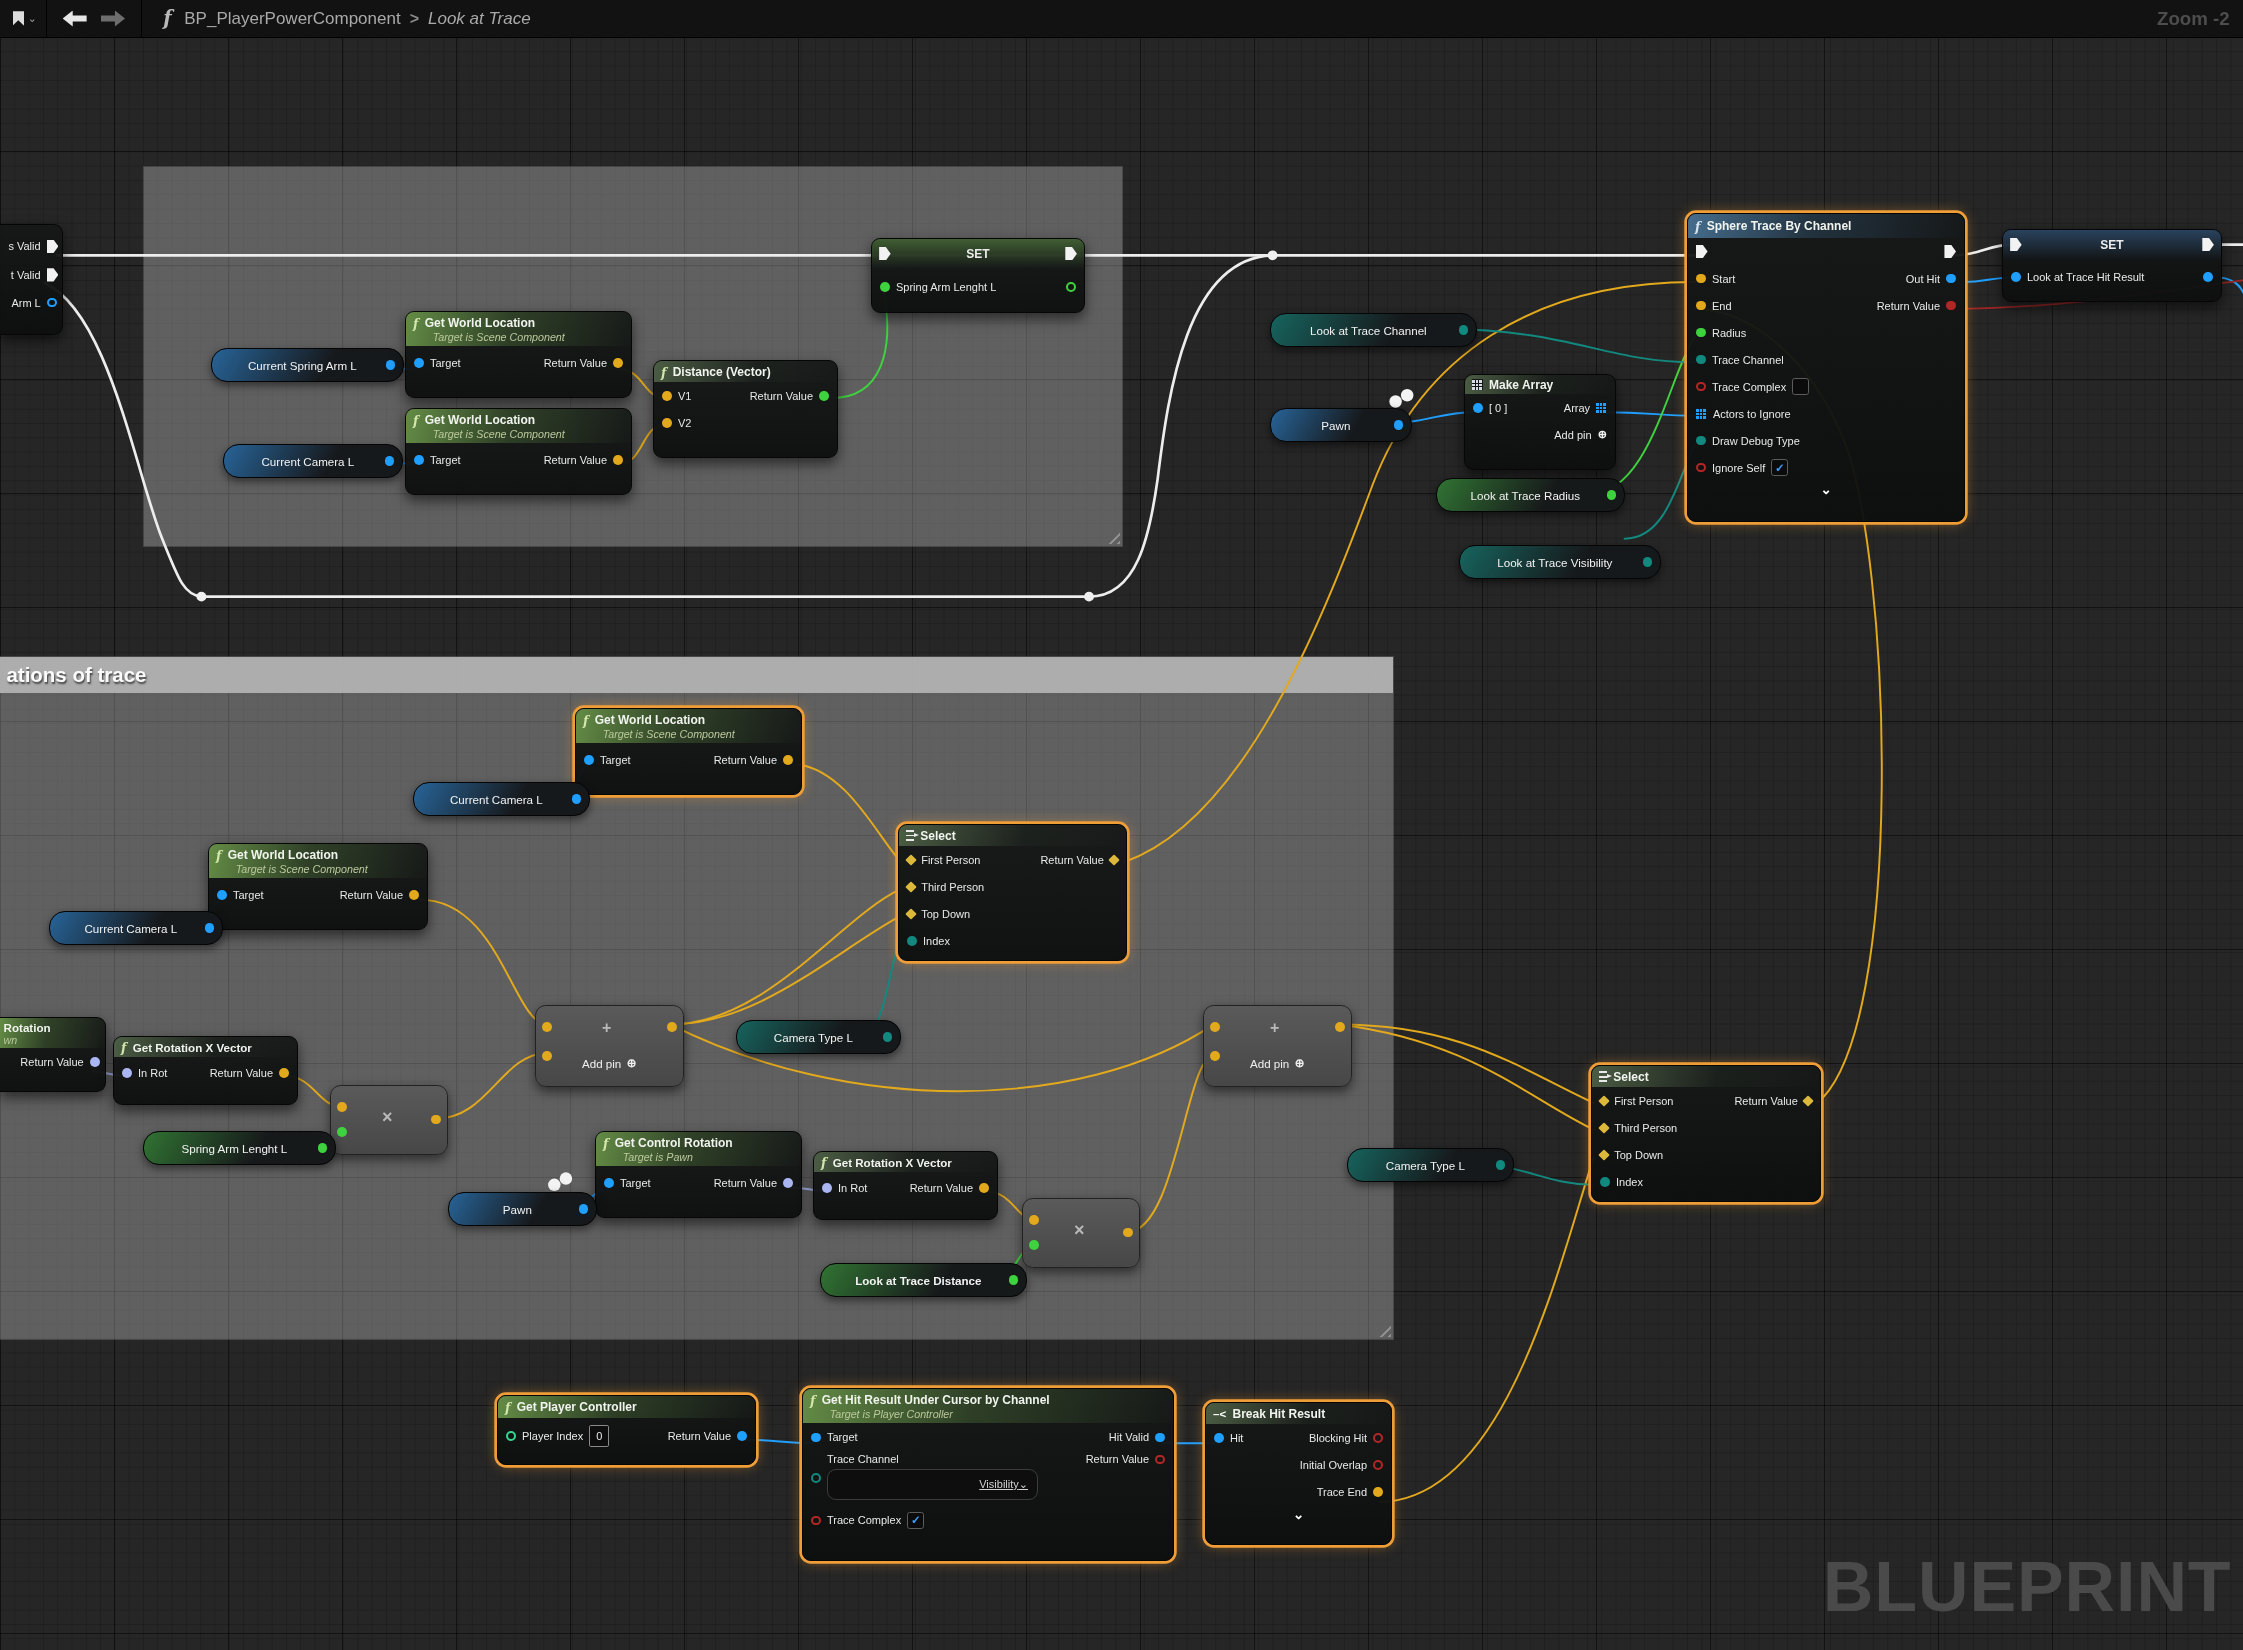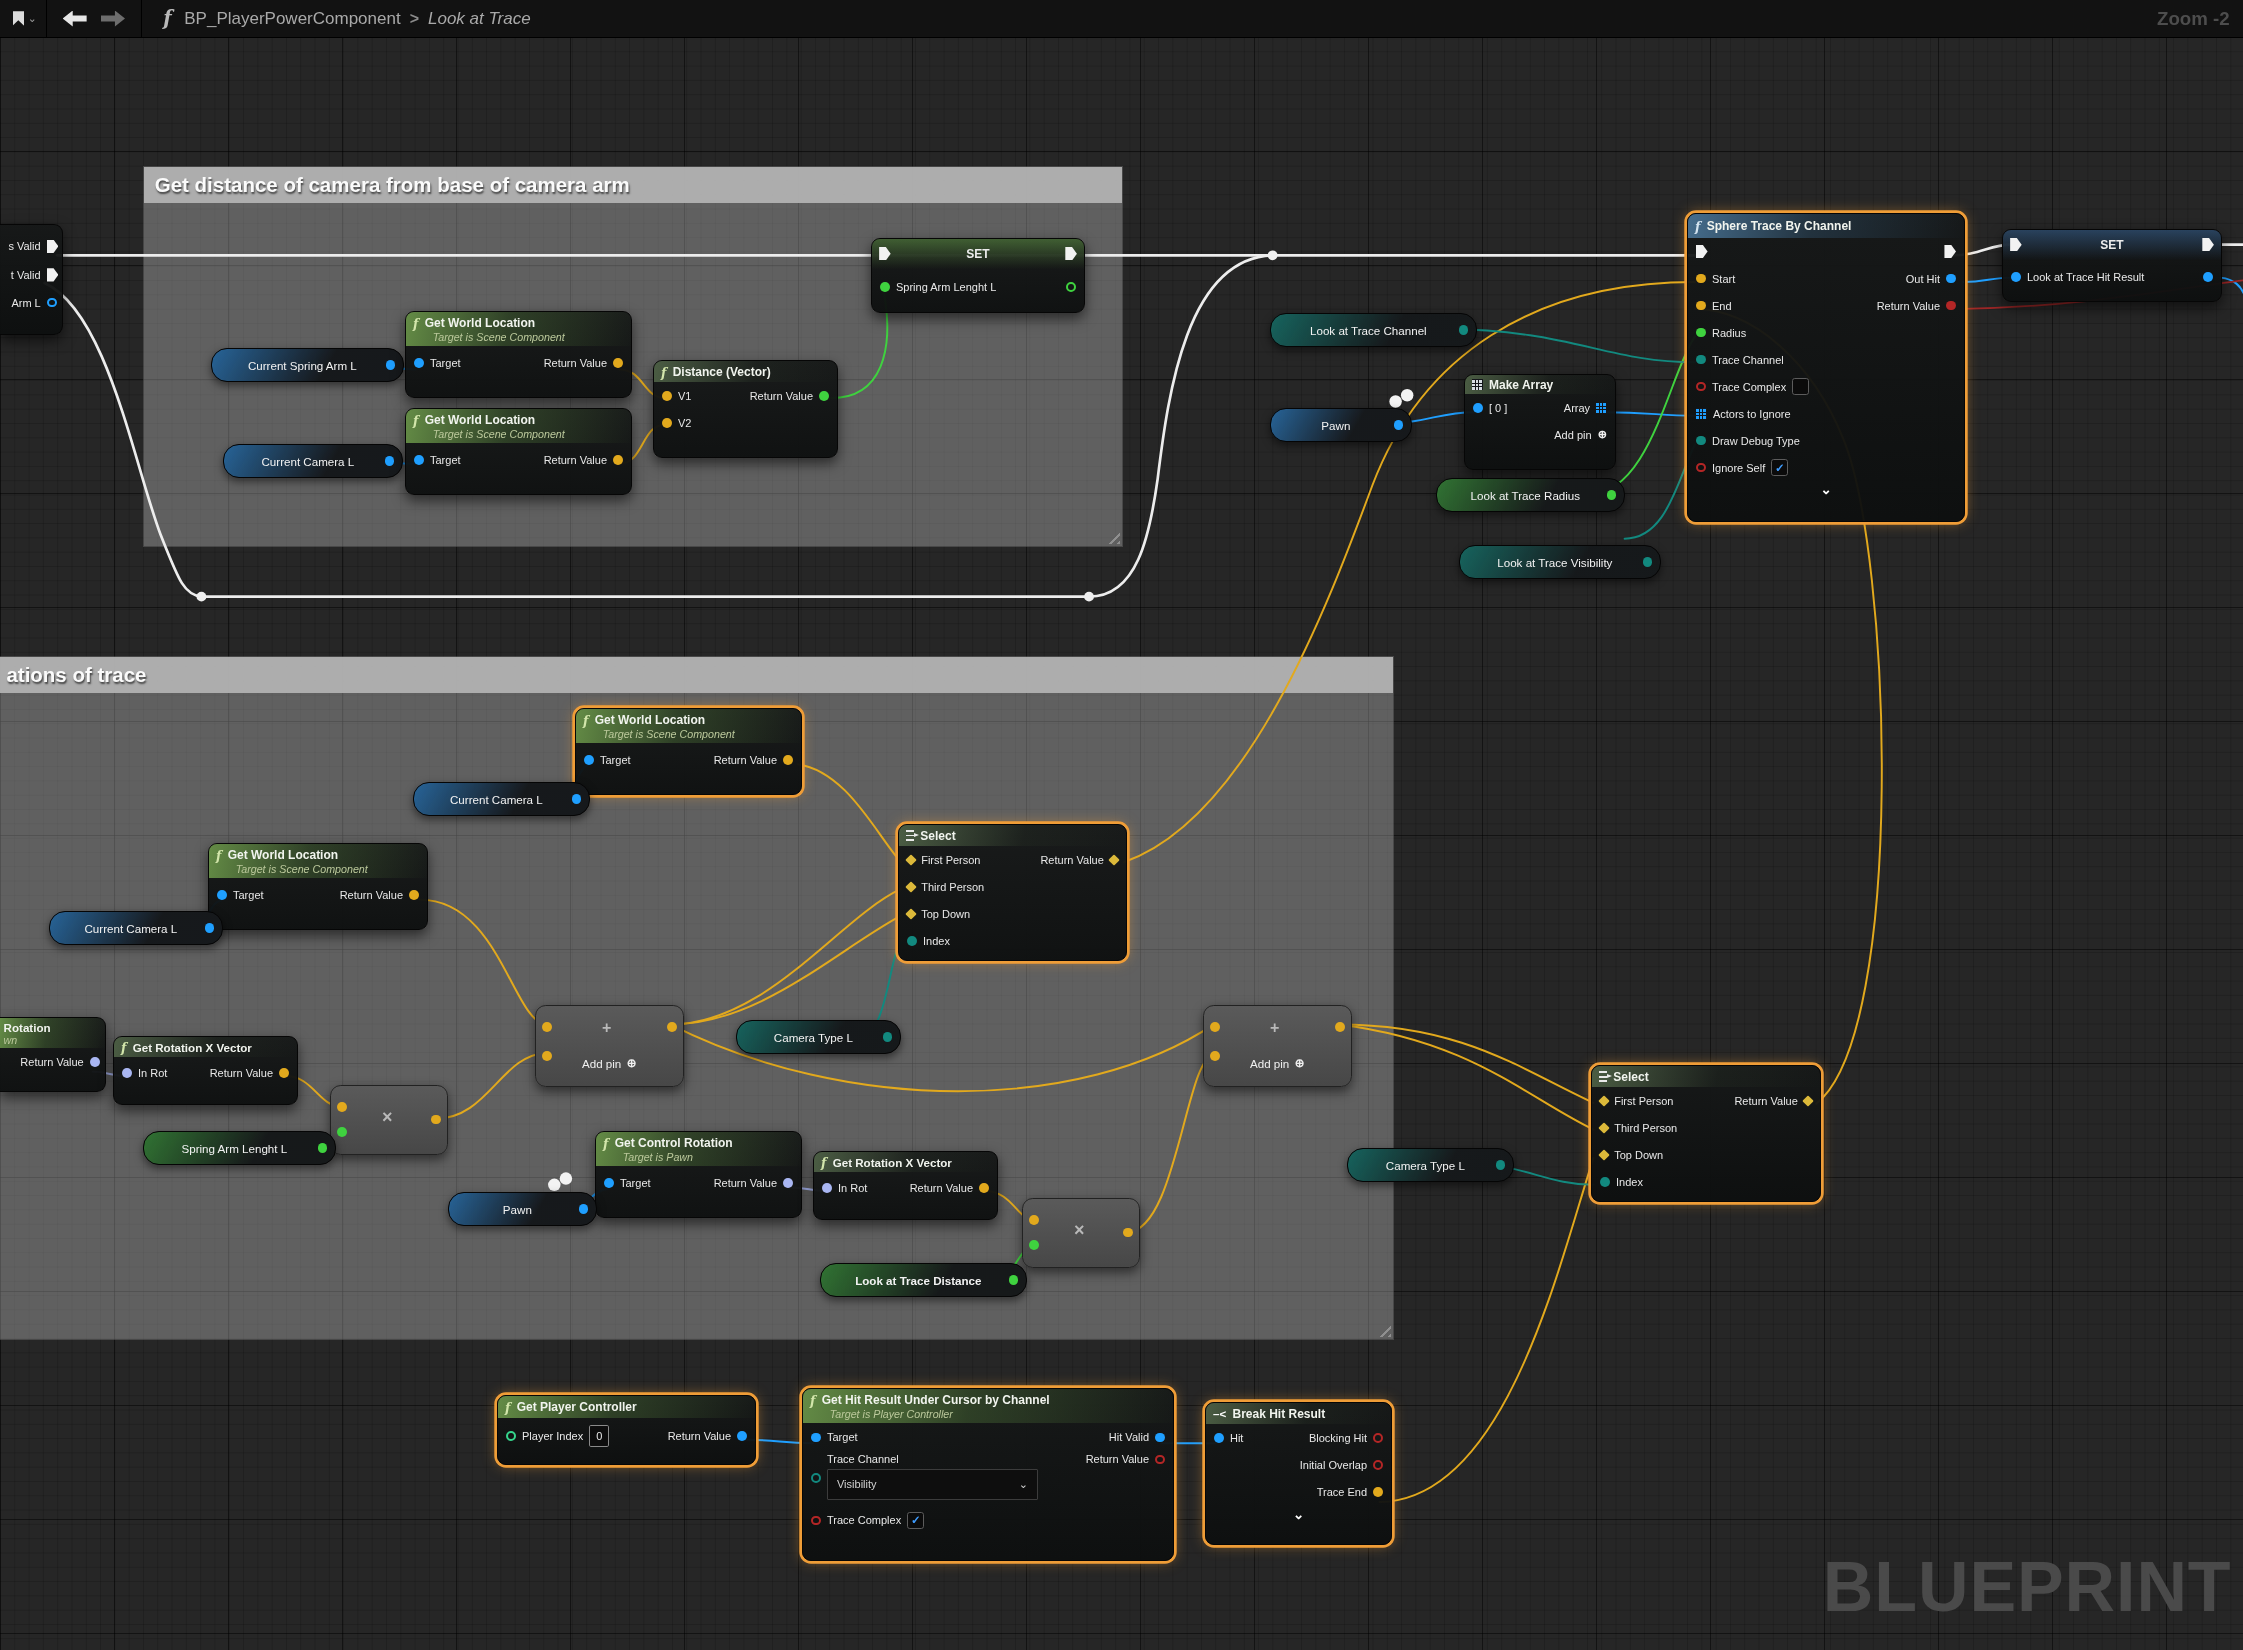--- a/index.html
+++ b/index.html
@@ -75,22 +75,22 @@
         box-shadow:0 3.6px 9px rgba(0,0,0,.5);white-space:nowrap;}
   .pill .txt{flex:1;text-align:center;}
   .p-blue{background:linear-gradient(120deg,rgba(50,150,235,.6),rgba(20,24,28,.2) 60%),#17191c;}
   .p-grn{background:linear-gradient(120deg,rgba(70,190,70,.55),rgba(20,24,20,.2) 60%),#17191c;}
   .p-teal{background:linear-gradient(120deg,rgba(22,150,138,.6),rgba(18,24,24,.2) 60%),#17191c;}
   .opbox{position:absolute;z-index:3;background:linear-gradient(#5a5a5a,#474747);border:0.9px solid #222;
          border-radius:10.7px;box-shadow:0 4.5px 10.7px rgba(0,0,0,.5);}
   .opx{position:absolute;color:#b9b9b9;font-weight:bold;}
   .addlbl{position:absolute;color:#efefef;font-size:11.6px;display:flex;align-items:center;gap:5.3px;}
   .oplus{color:#efefef;font-weight:bold;}
-  .ddbox{width:191px;height:28.5px;background:#0e0e0e;border:0.9px solid #3c3c3c;border-radius:1px;
-         display:flex;align-items:center;justify-content:space-between;padding:0 9px;color:#d2d2d2;font-size:11px;}
+  .ddbox{width:191px;height:28.5px;background:#0e0e0e;border:0.9px solid #3c3c3c;border-radius:9px;
+         display:flex;align-items:center;justify-content:flex-end;padding:0 9px;color:#d2d2d2;font-size:11px;text-decoration:underline;}
   .idxbox{width:18px;height:19.6px;border:0.9px solid #8a8a8a;border-radius:1.8px;background:#0d0d0d;color:#e8e8e8;
           display:flex;align-items:center;justify-content:center;font-size:11px;flex:none;}
   .selic{width:8px;height:10.7px;flex:none;background:repeating-linear-gradient(0deg,#e9e9e9 0 1.8px,transparent 1.8px 4.5px);position:relative;}
   .selic::after{content:"";position:absolute;left:8px;top:2.7px;border-left:5.3px solid #e9e9e9;border-top:2.7px solid transparent;border-bottom:2.7px solid transparent;}
   .brkic{color:#fff;font-weight:bold;font-size:11.6px;}
   #wm{position:absolute;right:12.5px;bottom:23px;z-index:2;font-size:70px;font-weight:bold;
       color:#4c4c4c;letter-spacing:0.9px;opacity:.95;}
   .stub{border-radius:0 9px 9px 0;}
 </style>
 </head>
@@ -110,21 +110,20 @@
     <span class="fi-top" style="margin-left:12.5px;">f</span>
     <span class="crumb">BP_PlayerPowerComponent</span>
     <span class="crumb-sep">&gt;</span>
     <span class="crumb" style="margin-left:0;font-style:italic;">Look at Trace</span>
     <span class="zoomlbl">Zoom -2</span>
   </div>
 
   <div id="graph">
 
     <div class="comment" style="left:143px;top:129px;width:978px;height:379px;">
-      <div class="chdr">Get distance of camera from base of camera arm</div>
       <div class="rsz"></div>
     </div>
     <div class="comment" style="left:-7.1px;top:619px;width:1399px;height:682px;">
       <div class="chdr" style="padding-left:12.5px;">ations of trace</div>
       <div class="rsz"></div>
     </div>
 
     <svg id="wires" width="2244" height="1613" viewBox="0 42 2518 1810">
       <g fill="none" stroke-linecap="round">
 

